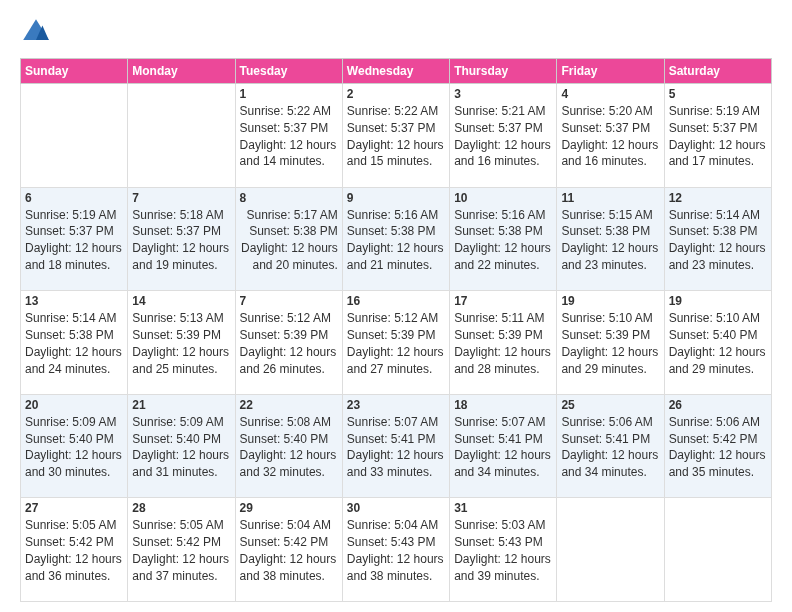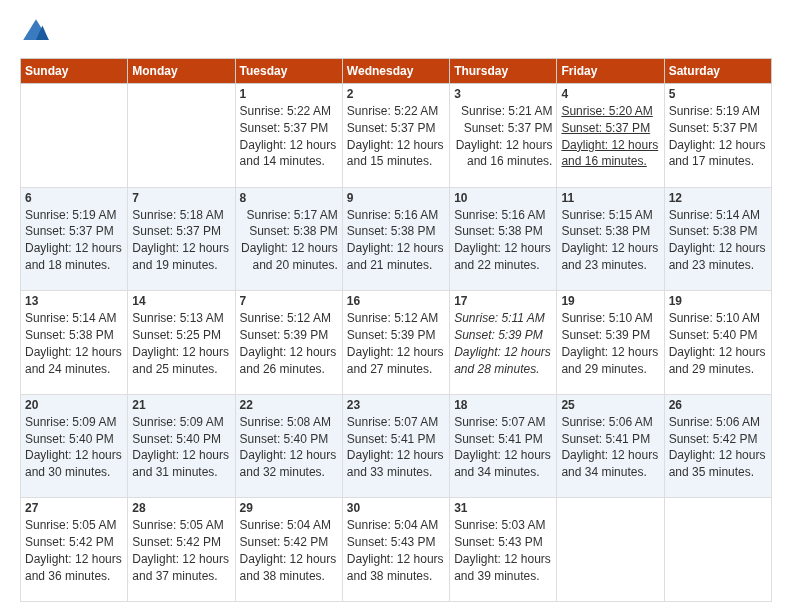--- a/index.html
+++ b/index.html
@@ -56,21 +56,21 @@
       font-weight: normal;
       color: #555;
     }
     .calendar {
       flex: 1;
       border-collapse: collapse;
       width: 100%;
       table-layout: fixed;
     }
     .calendar thead tr th {
-      background: #c2410c;
+      background: #ec4899;
       color: #fff;
       font-size: 12px;
       font-weight: bold;
       padding: 5px 4px;
       text-align: left;
       border: 1px solid #ccc;
     }
     .calendar tbody tr td {
       vertical-align: top;
       border: 1px solid #ddd;
@@ -146,27 +146,27 @@
 Daylight: 12 hours and 14 minutes.</div>
           </td>
           <td>
             <span class="day-number">2</span>
             <div class="day-info" style="white-space: pre-line;">Sunrise: 5:22 AM
 Sunset: 5:37 PM
 Daylight: 12 hours and 15 minutes.</div>
           </td>
           <td>
             <span class="day-number">3</span>
-            <div class="day-info" style="white-space: pre-line; text-align: right;">Sunrise: 5:21 AM
+            <div class="day-info" style="white-space: pre-line;">Sunrise: 5:21 AM
 Sunset: 5:37 PM
 Daylight: 12 hours and 16 minutes.</div>
           </td>
           <td>
             <span class="day-number">4</span>
-            <div class="day-info" style="white-space: pre-line; text-decoration: underline;">Sunrise: 5:20 AM
+            <div class="day-info" style="white-space: pre-line;">Sunrise: 5:20 AM
 Sunset: 5:37 PM
 Daylight: 12 hours and 16 minutes.</div>
           </td>
           <td>
             <span class="day-number">5</span>
             <div class="day-info" style="white-space: pre-line;">Sunrise: 5:19 AM
 Sunset: 5:37 PM
 Daylight: 12 hours and 17 minutes.</div>
           </td>
         </tr>
@@ -217,38 +217,38 @@
         <tr class="row-bg-1">
           <td>
             <span class="day-number">13</span>
             <div class="day-info" style="white-space: pre-line;">Sunrise: 5:14 AM
 Sunset: 5:38 PM
 Daylight: 12 hours and 24 minutes.</div>
           </td>
           <td>
             <span class="day-number">14</span>
             <div class="day-info" style="white-space: pre-line;">Sunrise: 5:13 AM
-Sunset: 5:25 PM
+Sunset: 5:39 PM
 Daylight: 12 hours and 25 minutes.</div>
           </td>
           <td>
             <span class="day-number">7</span>
             <div class="day-info" style="white-space: pre-line;">Sunrise: 5:12 AM
 Sunset: 5:39 PM
 Daylight: 12 hours and 26 minutes.</div>
           </td>
           <td>
             <span class="day-number">16</span>
             <div class="day-info" style="white-space: pre-line;">Sunrise: 5:12 AM
 Sunset: 5:39 PM
 Daylight: 12 hours and 27 minutes.</div>
           </td>
           <td>
             <span class="day-number">17</span>
-            <div class="day-info" style="white-space: pre-line; font-style: italic;">Sunrise: 5:11 AM
+            <div class="day-info" style="white-space: pre-line;">Sunrise: 5:11 AM
 Sunset: 5:39 PM
 Daylight: 12 hours and 28 minutes.</div>
           </td>
           <td>
             <span class="day-number">19</span>
             <div class="day-info" style="white-space: pre-line;">Sunrise: 5:10 AM
 Sunset: 5:39 PM
 Daylight: 12 hours and 29 minutes.</div>
           </td>
           <td>

